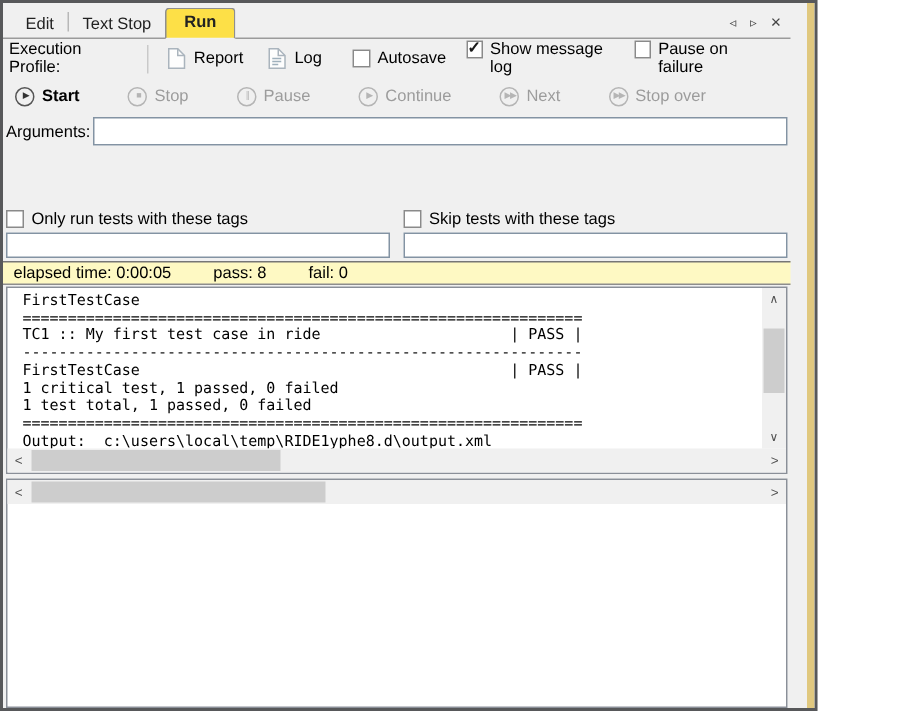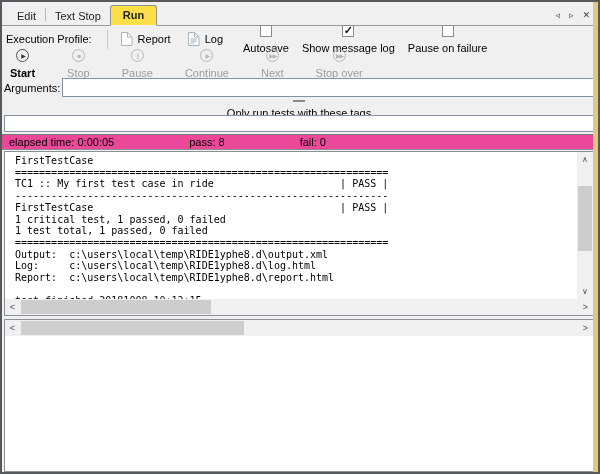--- a/index.html
+++ b/index.html
@@ -1,60 +1,60 @@
 <!DOCTYPE html>
 <html><head>
 <meta charset="utf-8">
 <style>
   * { box-sizing: border-box; }
   body { margin: 0; background: #ffffff; }
   .window {
-    position: relative; width: 600px; height: 474px;
+    position: relative; width: 545px; height: 474px;
     border: 2px solid #57585a; background: #f0f0f0;
     font-family: "Liberation Sans", sans-serif; font-size: 11px; color: #000;
-    display: flex; flex-direction: column; overflow: hidden; padding-right: 2px;
+    display: flex; flex-direction: column; overflow: hidden; padding-right: 16px;
   }
   .gold-strip { position: absolute; top: 0; right: 0; width: 5px; height: 100%; background: #e0c87f; z-index: 5; }
 
   
   .tabbar { height: 24px; display: flex; align-items: flex-end; padding: 3px 6px 0 6px; border-bottom: 1px solid #9b9b9b; }
   .tab { padding: 3px 9px 3px 9px; color: #222; cursor: default; }
   .tab-sep { width: 1px; height: 13px; background: #b8b8b8; margin-bottom: 4px; }
   .tab.active { background: #fde047; border: 1px solid #8f8f8f; border-bottom: 1px solid #f2f2f2; margin-bottom: -1px; font-weight: bold; border-radius: 3px 3px 0 0; padding: 3px 12px 4px 12px; }
   .tab-nav { margin-left: auto; display: flex; align-items: center; gap: 9px; margin-bottom: 5px; color: #444; font-size: 9px; }
   .tab-nav span { line-height: 1; }
 
   
   .toolbar1 { height: 26px; display: flex; align-items: center; padding: 0 4px; }
   .lab { margin-right: 5px; }
   .combo { width: 102px; height: 19px; background: #fff; border: 1px solid #8393a3; border-radius: 2px; display: flex; align-items: center; justify-content: space-between; padding: 0 5px; }
   .combo .chev { font-size: 9px; color: #333; }
   .tsep { width: 1px; height: 19px; background: #c9c9c9; margin: 0 8px 0 10px; }
   .tool-btn { display: flex; align-items: center; gap: 5px; padding: 2px 4px; margin-right: 8px; text-align: center; }
-  .cb { display: flex; align-items: center; gap: 5px; margin-right: 13px; flex-direction: column; }
+  .cb { display: flex; align-items: flex-start; gap: 5px; margin-right: 13px; }
   .cb-box { width: 12px; height: 12px; background: #fff; border: 1px solid #8a8a8a; display: inline-flex; align-items: center; justify-content: center; font-size: 11px; color: #1a1a1a; line-height: 1; }
   .cb-box.checked::after { content: "✓"; font-weight: bold; margin-top: -1px; }
   .cb-autosave { margin-left: 8px; }
 
   
   .toolbar2 { height: 24px; display: flex; align-items: center; padding: 0 8px; gap: 32px; }
-  .rc { display: flex; align-items: center; gap: 5px; flex-direction: column; }
+  .rc { display: flex; align-items: center; gap: 5px; }
   .rc-icon { width: 13px; height: 13px; border: 1px solid #555; border-radius: 50%; display: inline-flex; align-items: center; justify-content: center; color: #333; flex: none; }
   .rc-glyph { font-size: 6px; line-height: 1; letter-spacing: -1px; transform: translateX(0.5px); }
   .rc-label { font-weight: bold; }
   .rc.disabled .rc-label { font-weight: normal; color: #9c9c9c; }
   .rc.disabled .rc-icon { border-color: #b5b5b5; color: #b5b5b5; }
 
   
   .args-row { height: 23px; display: flex; align-items: center; padding: 1px 2px; }
   .args-row .lab { width: 58px; margin: 0; }
   .field { flex: 1; height: 19px; background: #fff; border: 1px solid #8393a3; font-family: "Liberation Sans", sans-serif; font-size: 11px; padding: 0 3px; outline: none; }
 
   
-  .tags-row { display: flex; padding: 1px 2px 0 2px; gap: 9px; height: 33px; }
+  .tags-row { display: flex; padding: 1px 2px 0 2px; gap: 9px; height: 33px; margin-top: 40px; }
   .tag-col { flex: 1; display: flex; flex-direction: column; }
   .tag-col .cb { margin: 0 0 1px 0; height: 14px; }
   .tag-field { width: 100%; height: 17px; background: #fff; border: 1px solid #8393a3; outline: none; }
 
   
   .statusbar { height: 16px; margin-top: 2px; border-top: 1px solid #767676; border-bottom: 1px solid #8d8d8d; display: flex; align-items: center; padding: 0 7px; }
   .statusbar span { margin-right: 28px; }
 
   
   .panel { margin: 1px 2px 0 2px; border: 1px solid #8a8f98; background: #fff; display: flex; flex-direction: column; min-height: 0; }
@@ -175,23 +175,30 @@
   </div>
 
   <div class="tags-row">
     <div class="tag-col">
       <div class="cb">
         <span class="cb-box"></span>
         <span>Only run tests with these tags</span>
       </div>
       <input class="tag-field" type="text" value="" style="">
     </div>
-  </div>
-
-  <div class="statusbar" style="background: #ec4899; gap: 47px;">
+    <div class="tag-col">
+      <div class="cb">
+        <span class="cb-box"></span>
+        <span>Skip tests with these tags</span>
+      </div>
+      <input class="tag-field" type="text" value="" style="">
+    </div>
+  </div>
+
+  <div class="statusbar" style="background: #fef9c3;">
     <span>elapsed time: 0:00:05</span>
     <span>pass: 8</span>
     <span>fail: 0</span>
   </div>
 
   <div class="panel console">
     <div class="panel-body">
       <pre class="mono">FirstTestCase
 ==============================================================
 TC1 :: My first test case in ride                     | PASS |

